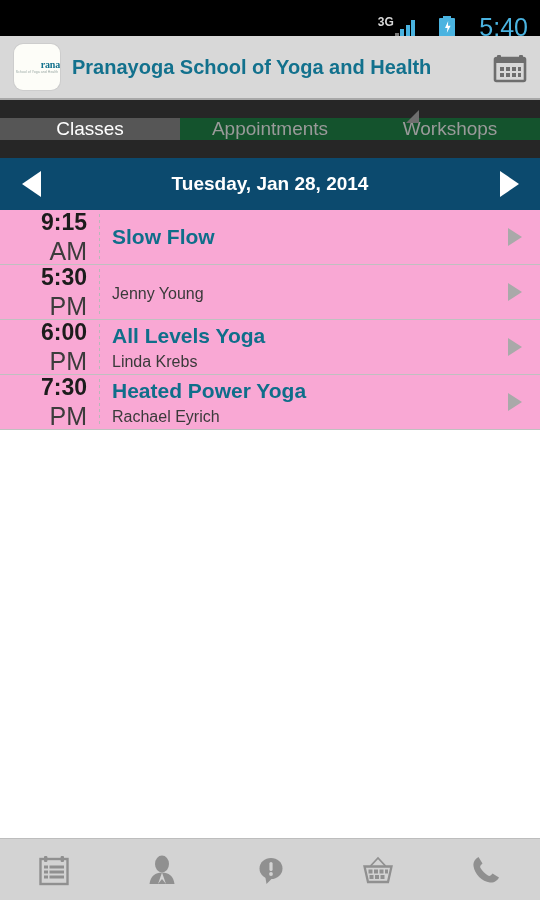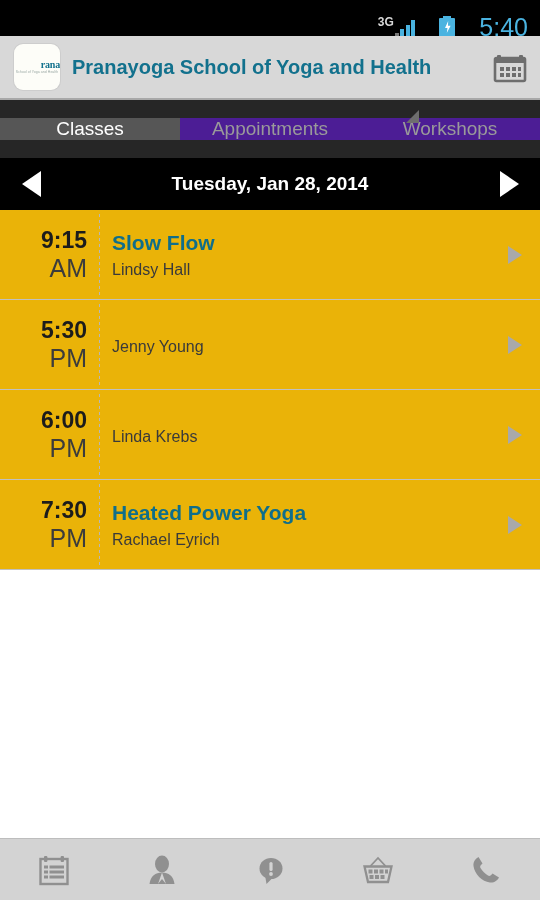--- a/index.html
+++ b/index.html
@@ -139,29 +139,29 @@
     flex: 0 0 58px;
     display: flex;
     background: #262626;
     align-items: center;
   }
   .tab {
     flex: 1 1 0;
     display: flex; align-items: center; justify-content: center;
     font-size: 19px;
     color: #9a9a9a;
-    background: #4c1d95;
+    background: #14532d;
   }
   .tab.active { background: #565656; color: #ffffff; }
 
   
   .date-bar {
     height: 52px;
     flex: 0 0 52px;
-    background: #000000;
+    background: #0c4a6e;
     display: flex;
     align-items: center;
     justify-content: space-between;
     padding: 12px 14px;
   }
   .nav-arrow {
     width: 34px; height: 34px;
     display: flex; align-items: center; justify-content: center;
   }
   .tri-left {
@@ -178,24 +178,24 @@
   }
   .date-label {
     color: #ffffff;
     font-size: 19px;
     font-weight: bold;
   }
 
   
   .list-wrap { flex: 1 1 auto; background: #ffffff; position: relative; overflow: hidden; }
   .class-row {
-    height: 90px;
+    height: 55px;
     display: flex;
     align-items: stretch;
-    background: #eab308;
+    background: #f9a8d4;
     border-bottom: 1px solid #c0c0c0;
     position: relative;
   }
   .time-col {
     width: 99px;
     flex: 0 0 99px;
     display: flex;
     flex-direction: column;
     justify-content: center;
     align-items: flex-end;
@@ -356,21 +356,20 @@
   <div class="list-wrap">
 
     <div class="class-row">
       <div class="time-col">
         <span class="time-main">9:15</span>
         <span class="time-mer">AM</span>
       </div>
       <div class="dots"></div>
       <div class="info-col">
         <span class="class-title">Slow Flow</span>
-        <span class="class-instructor">Lindsy Hall</span>
       </div>
       <div class="row-arrow-col">
         <span class="row-arrow"></span>
       </div>
     </div>
 
     <div class="class-row">
       <div class="time-col">
         <span class="time-main">5:30</span>
         <span class="time-mer">PM</span>
@@ -384,20 +383,21 @@
       </div>
     </div>
 
     <div class="class-row">
       <div class="time-col">
         <span class="time-main">6:00</span>
         <span class="time-mer">PM</span>
       </div>
       <div class="dots"></div>
       <div class="info-col">
+        <span class="class-title">All Levels Yoga</span>
         <span class="class-instructor">Linda Krebs</span>
       </div>
       <div class="row-arrow-col">
         <span class="row-arrow"></span>
       </div>
     </div>
 
     <div class="class-row">
       <div class="time-col">
         <span class="time-main">7:30</span>

